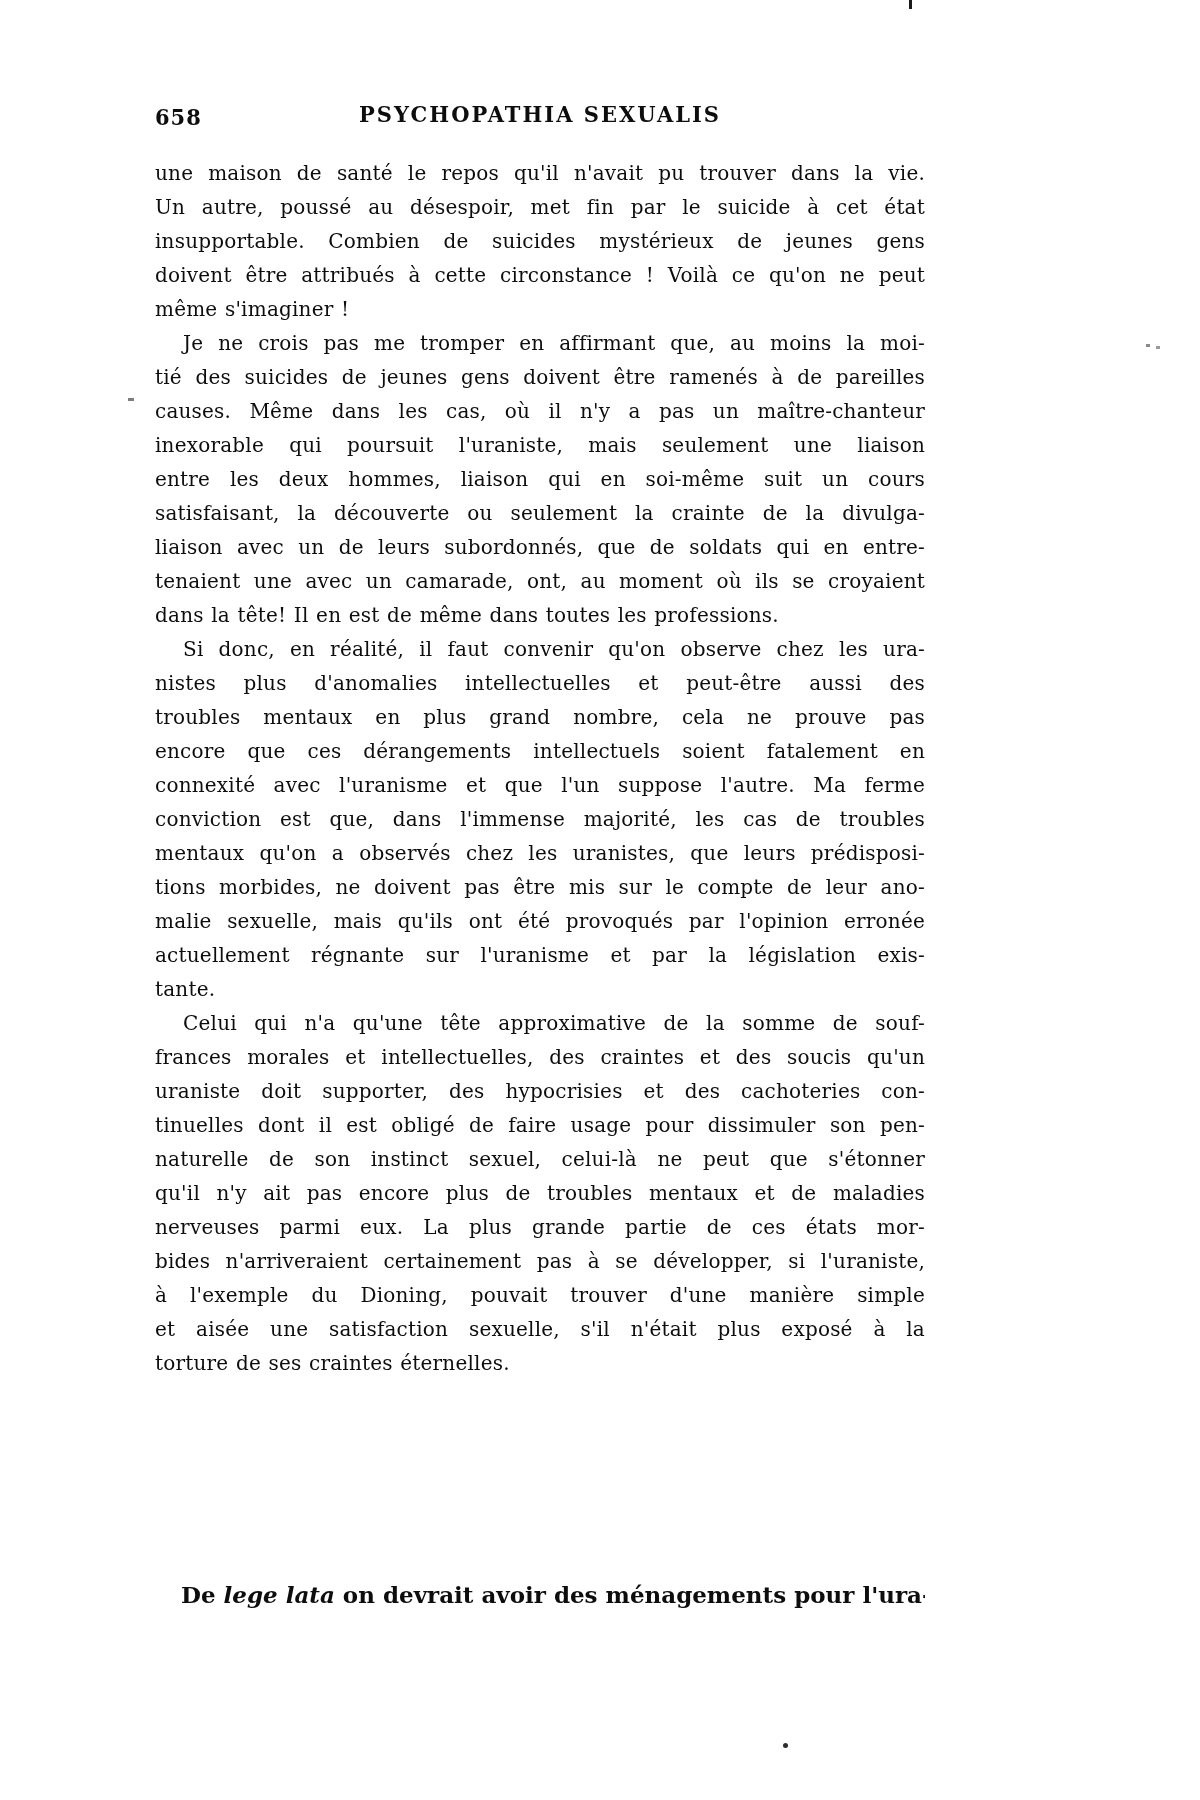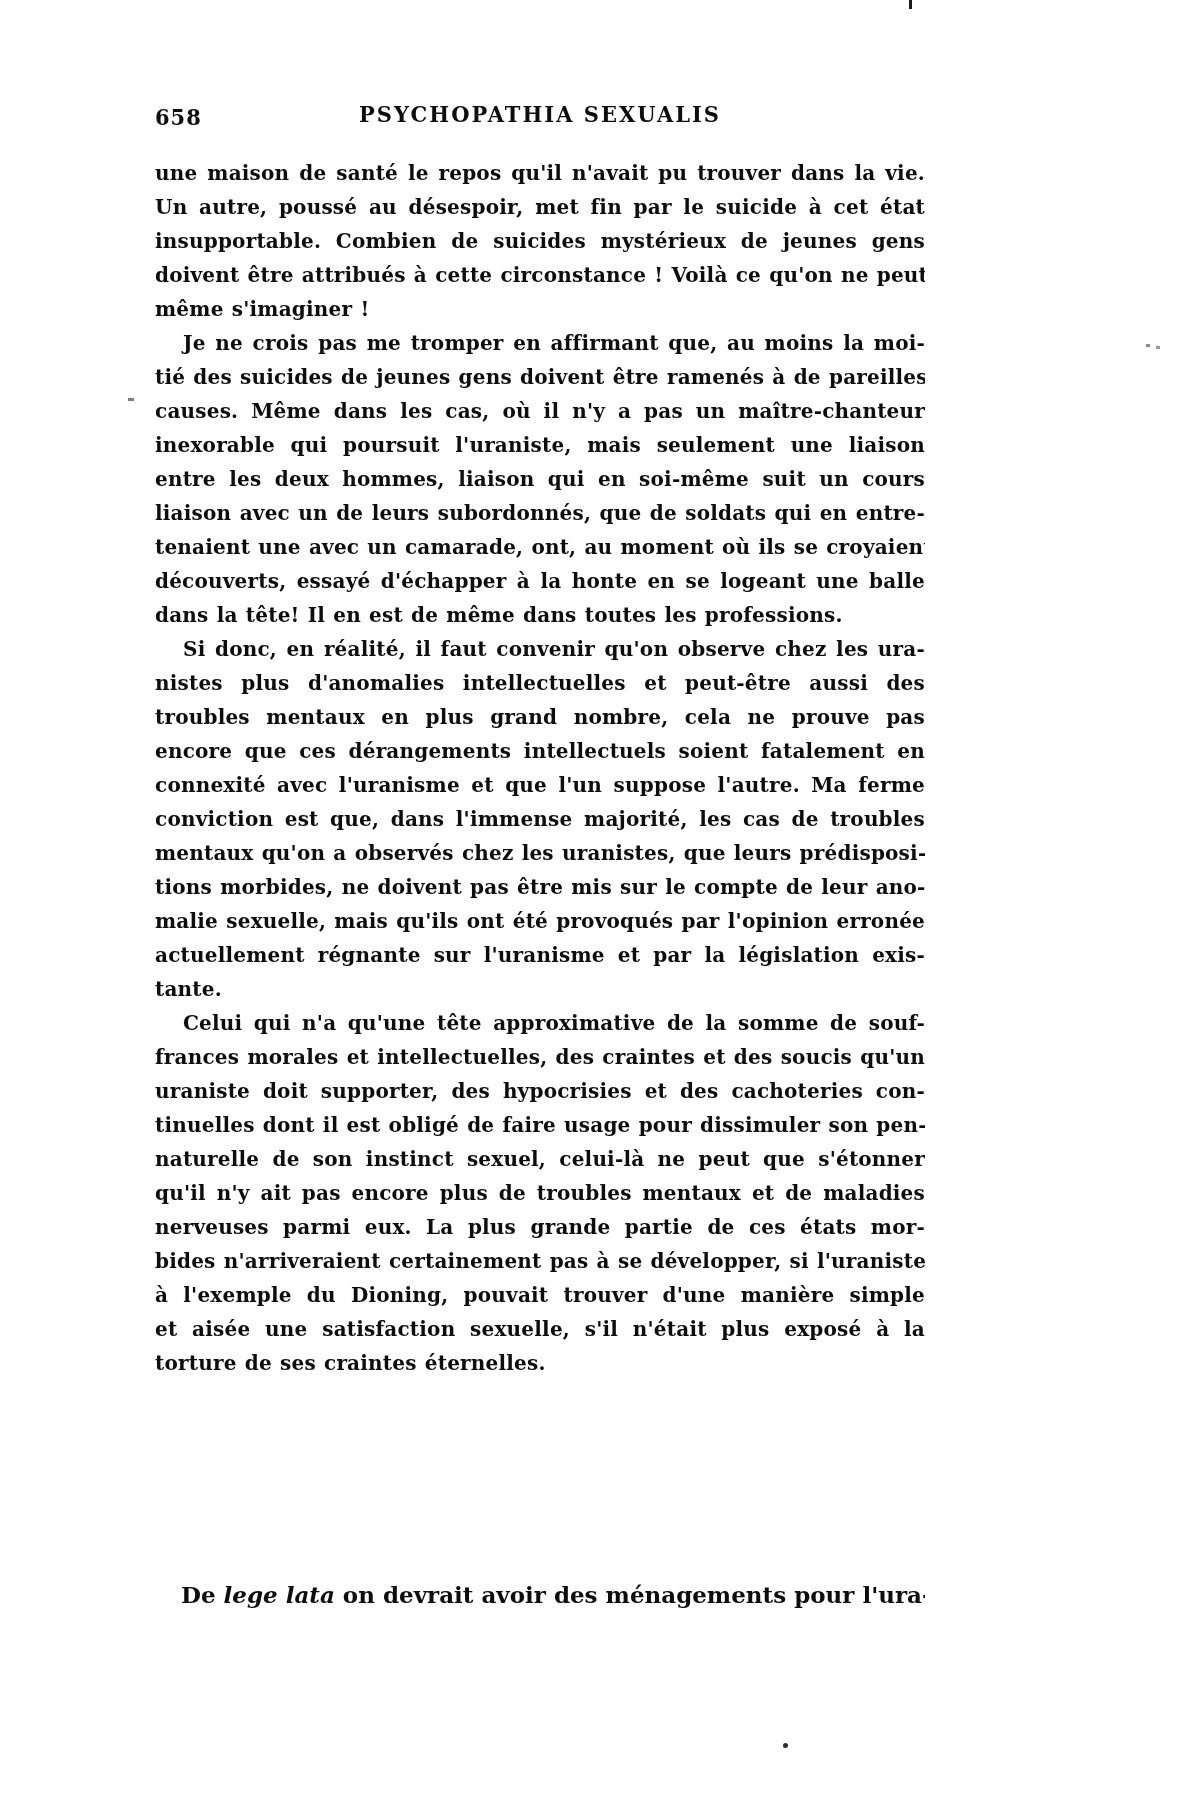--- a/index.html
+++ b/index.html
@@ -38,21 +38,21 @@
   }
   .text-block {
     position: absolute;
     top: 156px;
     left: 155px;
     width: 770px;
   }
   .paragraph { margin: 0; }
   .line {
     font-size: 20px;
-    font-weight: bold;
+    font-weight: normal;
     line-height: 34px;
     height: 34px;
     text-align: justify;
     text-align-last: justify;
     letter-spacing: 0.2px;
     word-spacing: 1px;
     overflow: hidden;
     white-space: nowrap;
   }
   .line.last {
@@ -101,23 +101,23 @@
         <div class="line">insupportable.  Combien de suicides mystérieux de jeunes gens</div>
         <div class="line">doivent être attribués à cette circonstance ! Voilà ce qu'on ne peut</div>
         <div class="line last">même s'imaginer !</div>
       </div>
       <div class="paragraph">
         <div class="line indent">Je ne crois pas me tromper en affirmant que, au moins la moi-</div>
         <div class="line">tié des suicides de jeunes gens doivent être ramenés à de pareilles</div>
         <div class="line">causes.  Même dans les cas, où il n'y a pas un maître-chanteur</div>
         <div class="line">inexorable qui poursuit l'uraniste, mais seulement une liaison</div>
         <div class="line">entre les deux hommes, liaison qui en soi-même suit un cours</div>
+        <div class="line">satisfaisant, la découverte ou seulement la crainte de la divulga-</div>
         <div class="line">liaison avec un de leurs subordonnés, que de soldats qui en entre-</div>
         <div class="line">tenaient une avec un camarade, ont, au moment où ils se croyaient</div>
-        <div class="line">découverts, essayé d'échapper à la honte en se logeant une balle</div>
         <div class="line last">dans la tête! Il en est de même dans toutes les professions.</div>
       </div>
       <div class="paragraph">
         <div class="line indent">Si donc, en réalité, il faut convenir qu'on observe chez les ura-</div>
         <div class="line">nistes plus d'anomalies  intellectuelles et peut-être aussi des</div>
         <div class="line">troubles mentaux en plus grand nombre, cela ne prouve pas</div>
         <div class="line">encore que ces dérangements intellectuels soient fatalement en</div>
         <div class="line">connexité avec l'uranisme et que l'un suppose l'autre.  Ma ferme</div>
         <div class="line">conviction est que, dans l'immense majorité, les cas de troubles</div>
         <div class="line">mentaux qu'on a observés chez les uranistes, que leurs prédisposi-</div>

